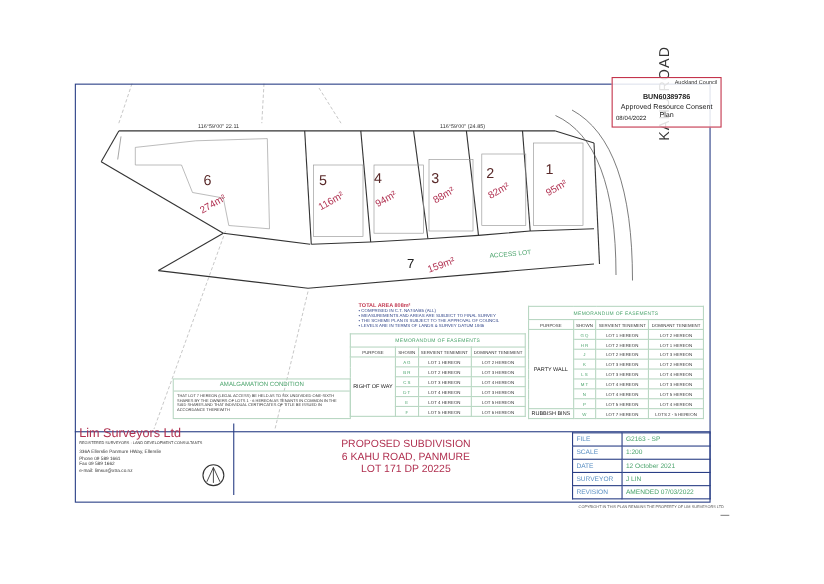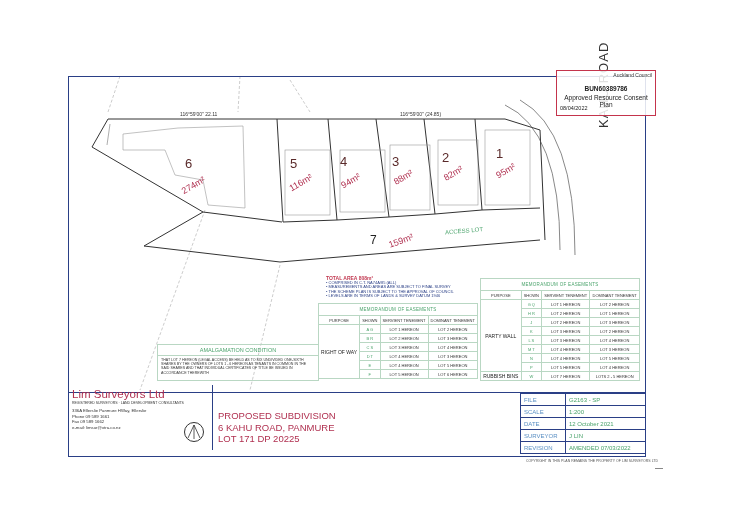--- a/index.html
+++ b/index.html
@@ -24,21 +24,21 @@
   .amal { position:absolute; left:157px; top:344px; width:162px; height:37px; border:0.6px solid #b9d7c3; box-sizing:border-box; }
   .amal .h { height:10px; border-bottom:0.6px solid #b9d7c3; text-align:center; color:#4aa36b; font-size:5.5px; line-height:10px; }
   .amal .b { font-size:3.6px; color:#333; padding:2px 3px; line-height:4.2px; }
 
   .tblock { position:absolute; left:68px; top:392px; width:578px; height:65px; border-top:1.5px solid #2a3f86; box-sizing:border-box; }
   .company { position:absolute; left:68px; top:385px; width:145px; height:65px; border-right:1.2px solid #2a3f86; box-sizing:border-box; padding:3px 4px; }
   .company .name { color:#b03050; font-size:11.5px; }
   .company .sub { font-size:3.5px; color:#333; margin-top:1px; }
   .company .info { font-size:4.3px; color:#333; line-height:5.5px; margin-top:3px; }
   .company .logo { position:absolute; right:8px; bottom:8px; width:18px; height:18px; border:1px solid #333; border-radius:50%; }
-  .title { position:absolute; left:218px; top:394px; width:302px; color:#b03050; font-size:9.5px; line-height:11.5px; padding-top:16px; }
+  .title { position:absolute; left:218px; top:394px; width:302px; text-align:center; color:#b03050; font-size:9.5px; line-height:11.5px; padding-top:4px; }
   table.info { position:absolute; left:520px; top:393px; width:126px; border-collapse:collapse; font-size:6px; }
   table.info td { border:0.8px solid #2a3f86; height:11px; padding:0 3px; color:#5a8fc3; }
   table.info td.k { width:38px; }
   table.info td.v { color:#4aa36b; }
   .copy { position:absolute; left:526px; top:459px; font-size:3.5px; color:#555; }
   .dash { position:absolute; left:655px; top:468px; width:8px; border-top:0.8px solid #888; }
 
   .kahu { position:absolute; left:596px; top:128px; transform:rotate(-90deg); transform-origin:left top; font-size:13px; color:#333; letter-spacing:1px; }
 </style>
 </head>

